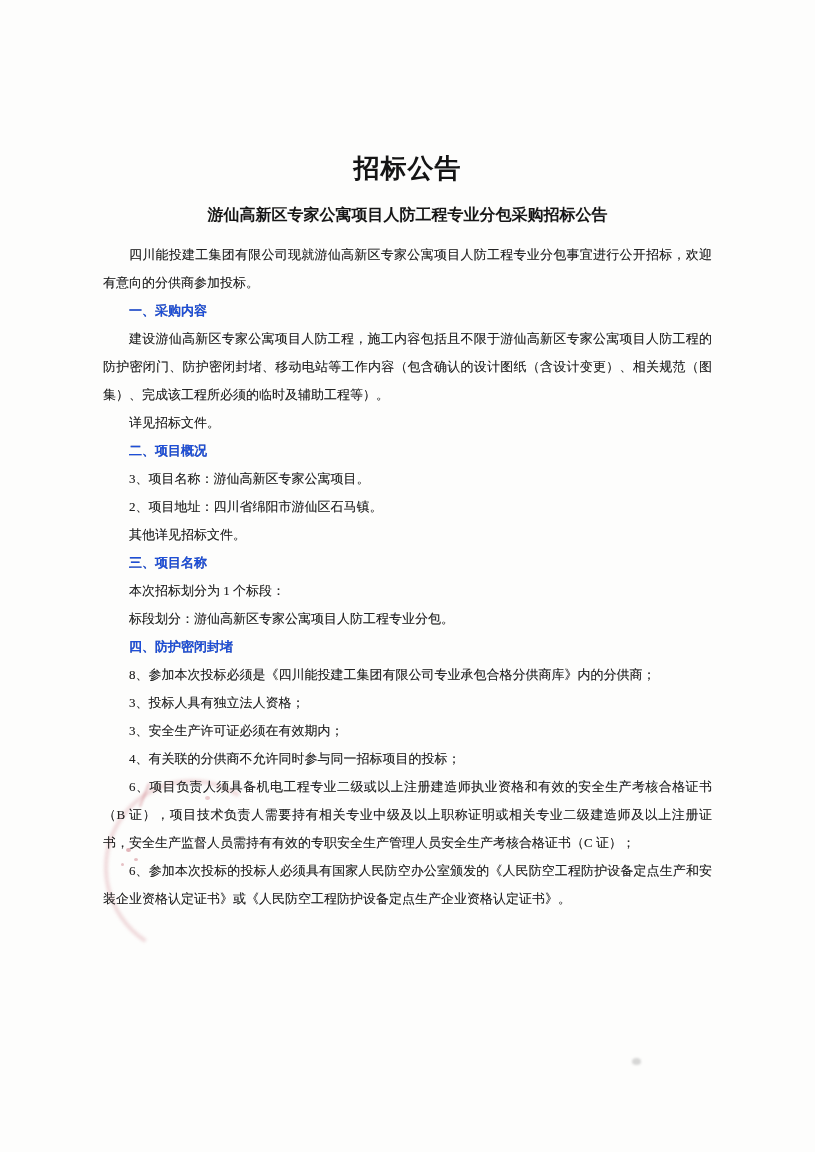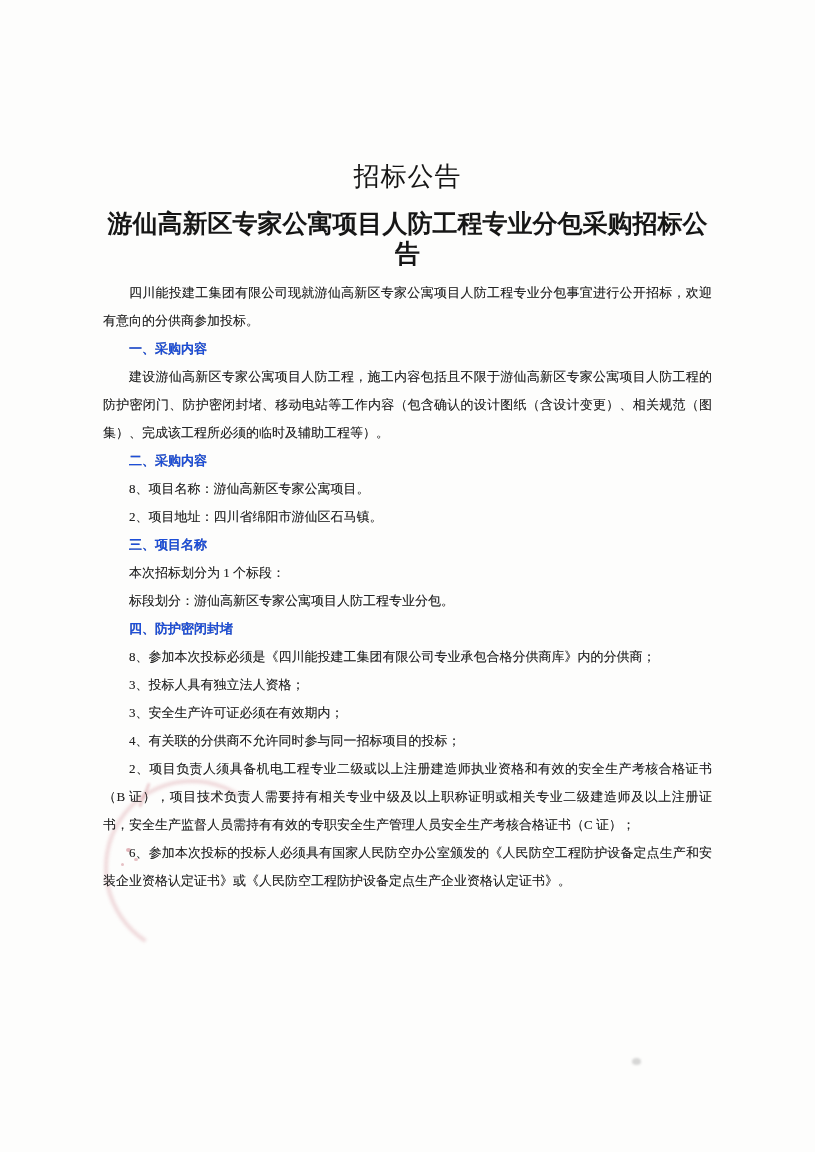--- a/index.html
+++ b/index.html
@@ -16,35 +16,35 @@
   }
 
   .content {
     position: absolute;
     left: 103px;
     top: 150px;
     width: 609px;
   }
 
   .doc-title {
-    margin: 8px;
+    margin: 0;
     font-family: "Liberation Sans", "DejaVu Sans", sans-serif;
-    font-weight: normal;
+    font-weight: bold;
     font-size: 26px;
     line-height: 36px;
     letter-spacing: 1px;
     text-align: center;
     color: #141414;
   }
 
   .doc-subtitle {
     margin: 14px 0 0 0;
     font-family: "Liberation Sans", "DejaVu Sans", sans-serif;
     font-weight: bold;
-    font-size: 25px;
+    font-size: 16px;
     line-height: 30px;
     text-align: center;
     color: #161616;
   }
 
   .doc-body {
     margin-top: 11px;
     font-size: 13px;
     line-height: 28px;
     text-align: justify;
@@ -129,32 +129,34 @@
     <h1 class="doc-title">招标公告</h1>
 
     <h2 class="doc-subtitle">游仙高新区专家公寓项目人防工程专业分包采购招标公告</h2>
 
     <div class="doc-body">
 
       <p>四川能投建工集团有限公司现就游仙高新区专家公寓项目人防工程专业分包事宜进行公开招标，欢迎有意向的分供商参加投标。</p>
 
       <p class="heading">一、采购内容</p>
       <p>建设游仙高新区专家公寓项目人防工程，施工内容包括且不限于游仙高新区专家公寓项目人防工程的防护密闭门、防护密闭封堵、移动电站等工作内容（包含确认的设计图纸（含设计变更）、相关规范（图集）、完成该工程所必须的临时及辅助工程等）。</p>
+      <p>详见招标文件。</p>
 
-      <p class="heading">二、采购内容</p>
-      <p>8、项目名称：游仙高新区专家公寓项目。</p>
+      <p class="heading">二、项目概况</p>
+      <p>3、项目名称：游仙高新区专家公寓项目。</p>
       <p>2、项目地址：四川省绵阳市游仙区石马镇。</p>
+      <p>其他详见招标文件。</p>
 
       <p class="heading">三、项目名称</p>
       <p>本次招标划分为 1 个标段：</p>
       <p>标段划分：游仙高新区专家公寓项目人防工程专业分包。</p>
 
       <p class="heading">四、防护密闭封堵</p>
       <p>8、参加本次投标必须是《四川能投建工集团有限公司专业承包合格分供商库》内的分供商；</p>
       <p>3、投标人具有独立法人资格；</p>
       <p>3、安全生产许可证必须在有效期内；</p>
       <p>4、有关联的分供商不允许同时参与同一招标项目的投标；</p>
-      <p>2、项目负责人须具备机电工程专业二级或以上注册建造师执业资格和有效的安全生产考核合格证书（B 证），项目技术负责人需要持有相关专业中级及以上职称证明或相关专业二级建造师及以上注册证书，安全生产监督人员需持有有效的专职安全生产管理人员安全生产考核合格证书（C 证）；</p>
+      <p>6、项目负责人须具备机电工程专业二级或以上注册建造师执业资格和有效的安全生产考核合格证书（B 证），项目技术负责人需要持有相关专业中级及以上职称证明或相关专业二级建造师及以上注册证书，安全生产监督人员需持有有效的专职安全生产管理人员安全生产考核合格证书（C 证）；</p>
       <p>6、参加本次投标的投标人必须具有国家人民防空办公室颁发的《人民防空工程防护设备定点生产和安装企业资格认定证书》或《人民防空工程防护设备定点生产企业资格认定证书》。</p>
 
     </div>
   </div>
 </div>
 
 </body></html>

